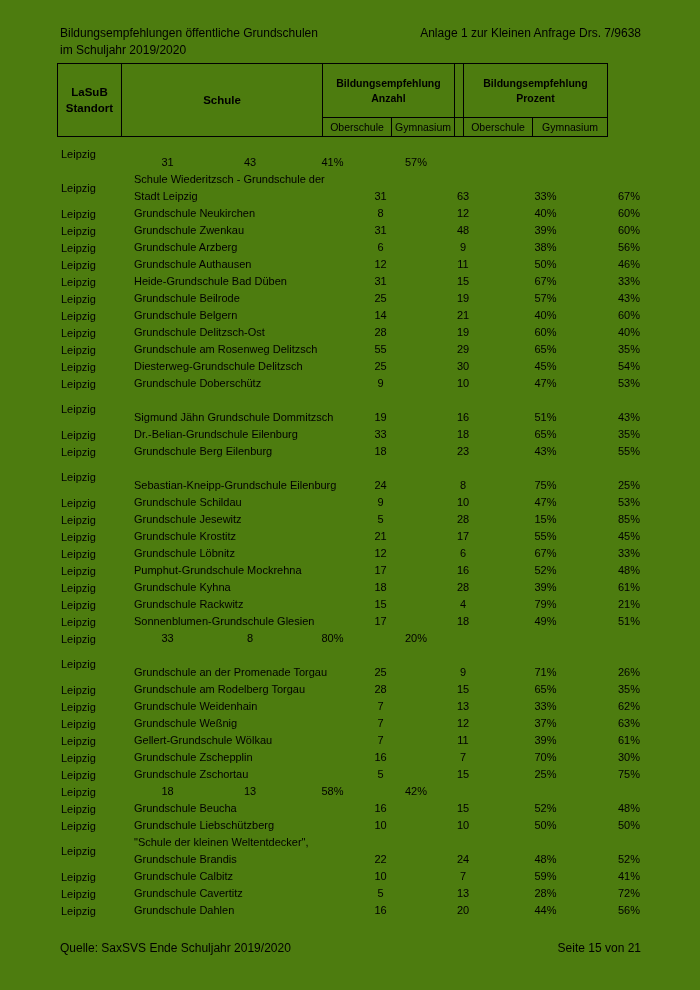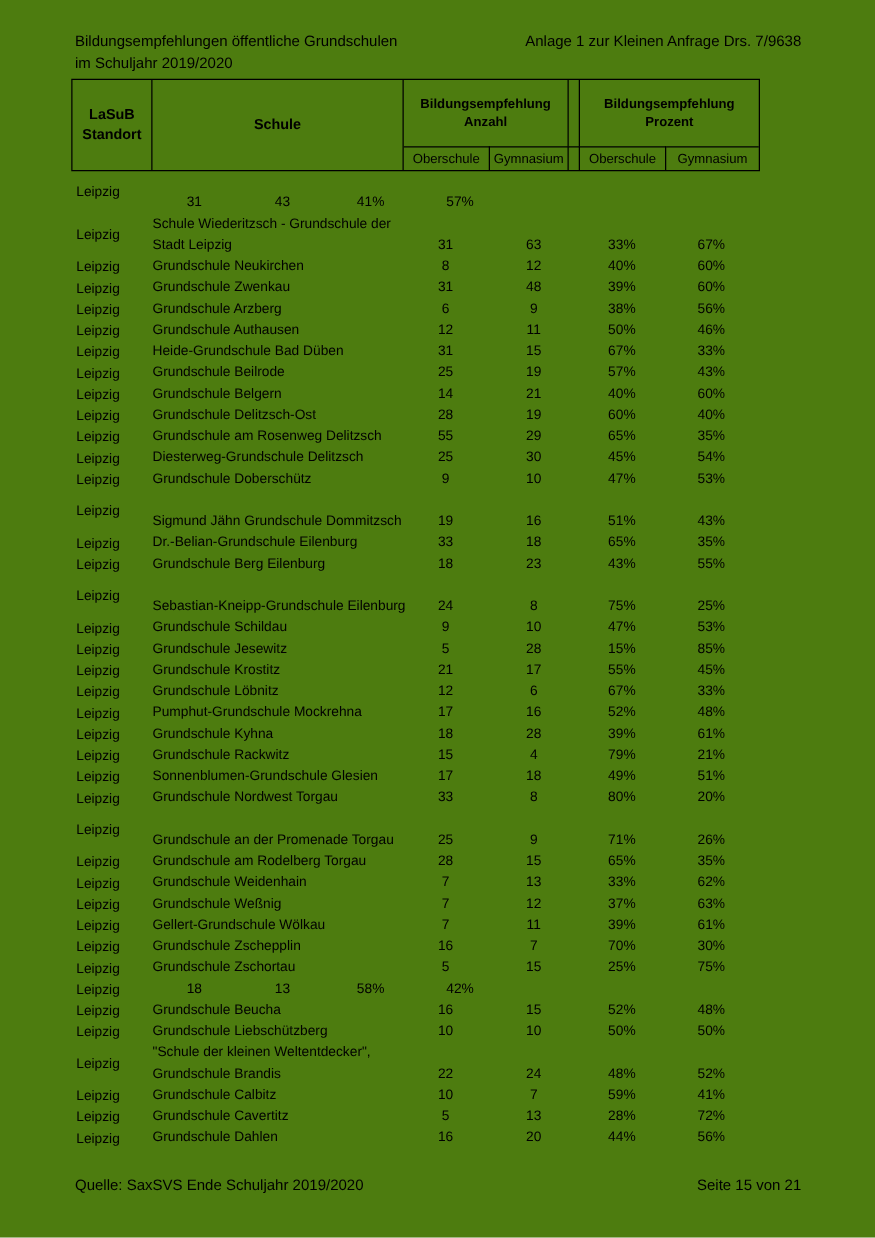--- a/index.html
+++ b/index.html
@@ -47,21 +47,21 @@
   .h-lasub  { grid-column: 1; grid-row: 1 / 3; border-right: 1.5px solid #000; font-weight: bold; font-size: 11.5px; line-height: 16px; }
   .h-schule { grid-column: 2; grid-row: 1 / 3; border-right: 1.5px solid #000; font-weight: bold; font-size: 11.5px; }
   .h-group1 { grid-column: 3 / 5; grid-row: 1; border-right: 1.5px solid #000; font-weight: bold; font-size: 10.5px; line-height: 15px; }
   .h-spacer1{ grid-column: 5; grid-row: 1; border-right: 1.5px solid #000; }
   .h-group2 { grid-column: 6 / 8; grid-row: 1; font-weight: bold; font-size: 10.5px; line-height: 15px; }
   .h-sub    { border-top: 1.5px solid #000; font-size: 10.5px; }
   .h-sub-r  { border-right: 1.5px solid #000; }
 
   
   .tbody { font-size: 11px; }
-  .row { display: flex; }
+  .row { display: flex; gap: 12px; }
   .c-standort {
     width: 64px;
     box-sizing: border-box;
     padding-left: 4px;
     display: flex;
     align-items: center;
     white-space: nowrap;
   }
   .c-school {
     width: 201px;
@@ -403,23 +403,20 @@
             <div class="school-line">Sonnenblumen-Grundschule Glesien</div>
           </div>
     <div class="c-val c-v1">17</div>
     <div class="c-val c-v2">18</div>
     <div class="c-val c-v3">49%</div>
     <div class="c-val c-v4">51%</div>
   </div>
 
   <div class="row" style="height: 17px;">
     <div class="c-standort">Leipzig</div>
-    <div class="c-school">
-            <div class="school-line">Grundschule Nordwest Torgau</div>
-          </div>
     <div class="c-val c-v1">33</div>
     <div class="c-val c-v2">8</div>
     <div class="c-val c-v3">80%</div>
     <div class="c-val c-v4">20%</div>
   </div>
 
   <div class="row" style="height: 34px;">
     <div class="c-standort">Leipzig</div>
     <div class="c-school">
             <div class="school-line"></div>

